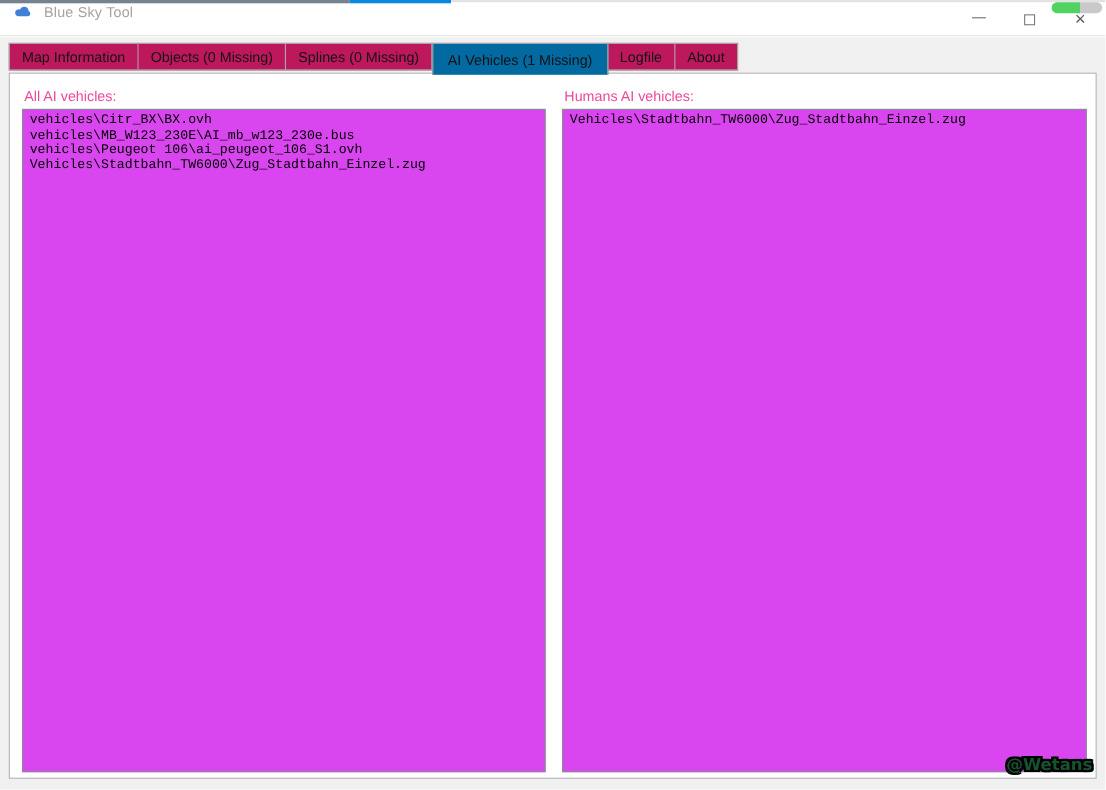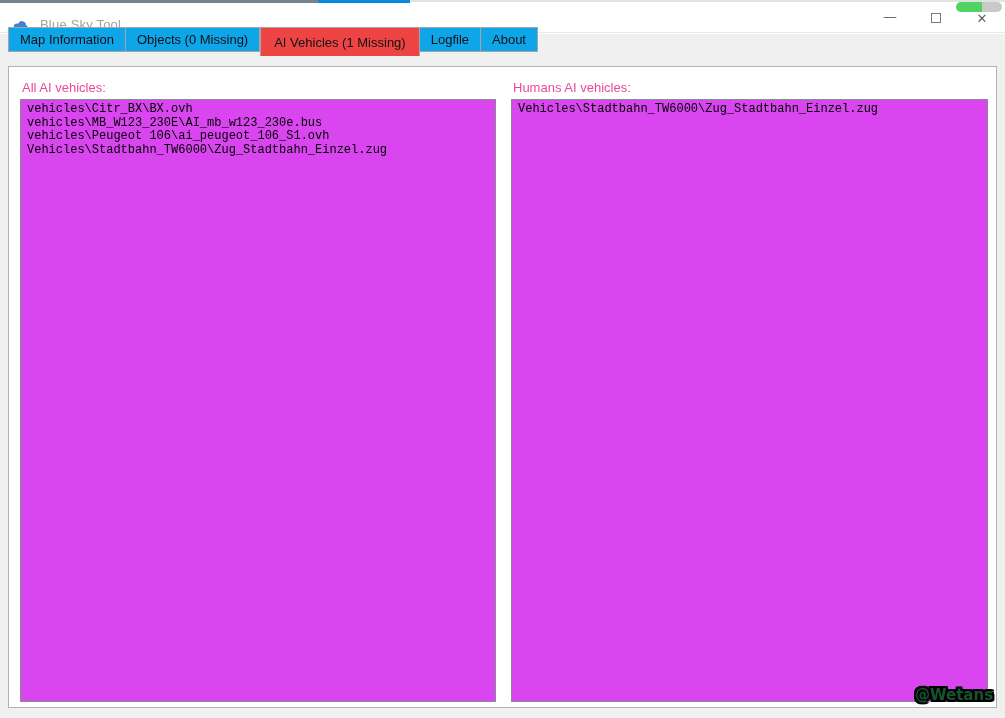--- a/index.html
+++ b/index.html
@@ -13,21 +13,21 @@
 
   
   .top-edge { position:absolute; left:0; top:0; width:1005px; height:3px; display:flex; z-index:30; }
   .top-edge .seg-slate { width:318px; height:3px; background:#76828e; }
   .top-edge .seg-blue  { width:92px;  height:3px; background:#0a87de; }
   .top-edge .seg-gray  { flex:1;      height:2px; background:#e2e2e2; }
 
   
   .titlebar {
     position:absolute; left:0; top:3px; width:1005px; height:30px;
-    background:#ffffff; display:flex; align-items:flex-end;
+    background:#ffffff; display:flex; align-items:flex-start;
     border-bottom:1px solid #e7e7e7;
   }
   .app-icon { margin-left:12px; width:20px; height:14px; display:flex; align-items:center; }
   .app-icon svg { display:block; }
   .window-title { margin-left:8px; font-size:13px; color:#a3a3a3; letter-spacing:.2px; }
 
   .win-controls {
     position:absolute; right:0; top:0; height:30px; display:flex; align-items:stretch;
   }
   .win-btn {
@@ -46,29 +46,29 @@
 
   
   .client { position:absolute; left:0; top:34px; width:1005px; height:684px; background:#f0f0f0; }
 
   
   .tabs {
     position:absolute; left:8px; top:39px; height:29px;
     display:flex; align-items:flex-end; z-index:2;
   }
   .tab {
-    height:25px; margin-bottom:16px; padding:0 11px;
-    background:#0ea5e9; border:1px solid #a5a5a5; border-left-width:0;
+    height:25px; margin-bottom:4px; padding:0 11px;
+    background:#be185d; border:1px solid #a5a5a5; border-left-width:0;
     display:flex; align-items:center;
     font-size:13px; color:#121212; white-space:nowrap; cursor:default;
   }
   .tab:first-child { border-left-width:1px; }
   .tab.active {
-    height:29px; margin-bottom:12px; padding:0 13px;
-    background:#ef4444; border:1px solid #a5a5a5; border-bottom:none; border-left-width:1px;
+    height:29px; margin-bottom:0; padding:0 13px;
+    background:#0369a1; border:1px solid #a5a5a5; border-bottom:none; border-left-width:1px;
     z-index:3;
   }
   .tab.active + .tab { border-left-width:0; }
 
   
   .tabpanel {
     position:absolute; left:8px; top:66px; width:989px; height:642px;
     background:#ffffff; border:1px solid #b2b2b2; z-index:1;
   }
 
@@ -132,20 +132,21 @@
 
 <div class="green-pill"></div>
 
 <div class="client"></div>
 
 <div class="tabpanel"></div>
 
 <div class="tabs">
   <div class="tab">Map Information</div>
   <div class="tab">Objects (0 Missing)</div>
+  <div class="tab">Splines (0 Missing)</div>
   <div class="tab active">AI Vehicles (1 Missing)</div>
   <div class="tab">Logfile</div>
   <div class="tab">About</div>
 </div>
 
 <div class="group-label label-all">All AI vehicles:</div>
 <div class="group-label label-missing">Humans AI vehicles:</div>
 
 <div class="listbox listbox-all">
   <div class="list-item">vehicles\Citr_BX\BX.ovh</div>

